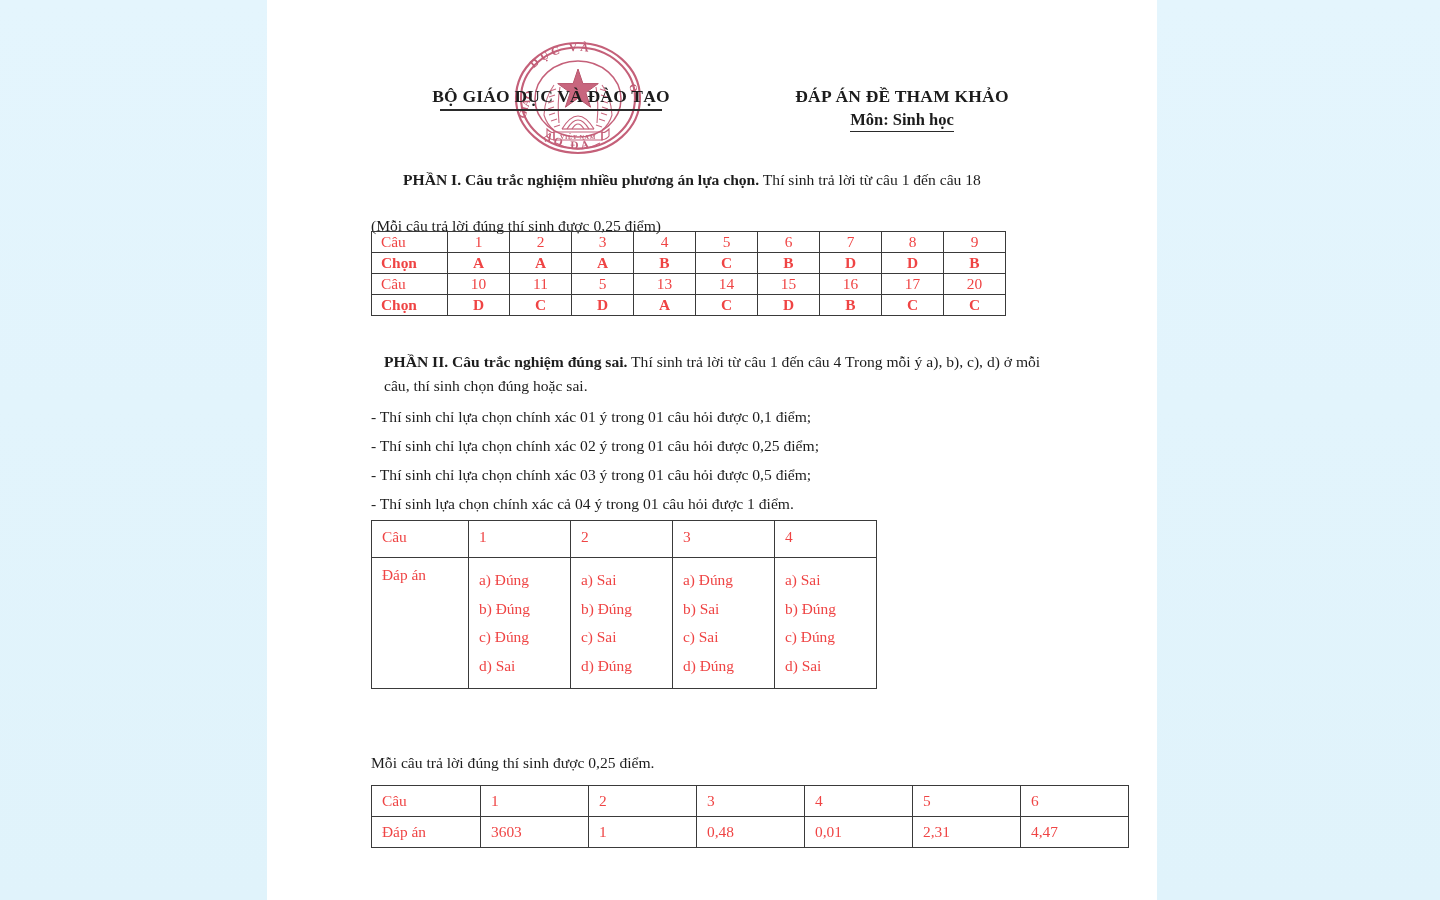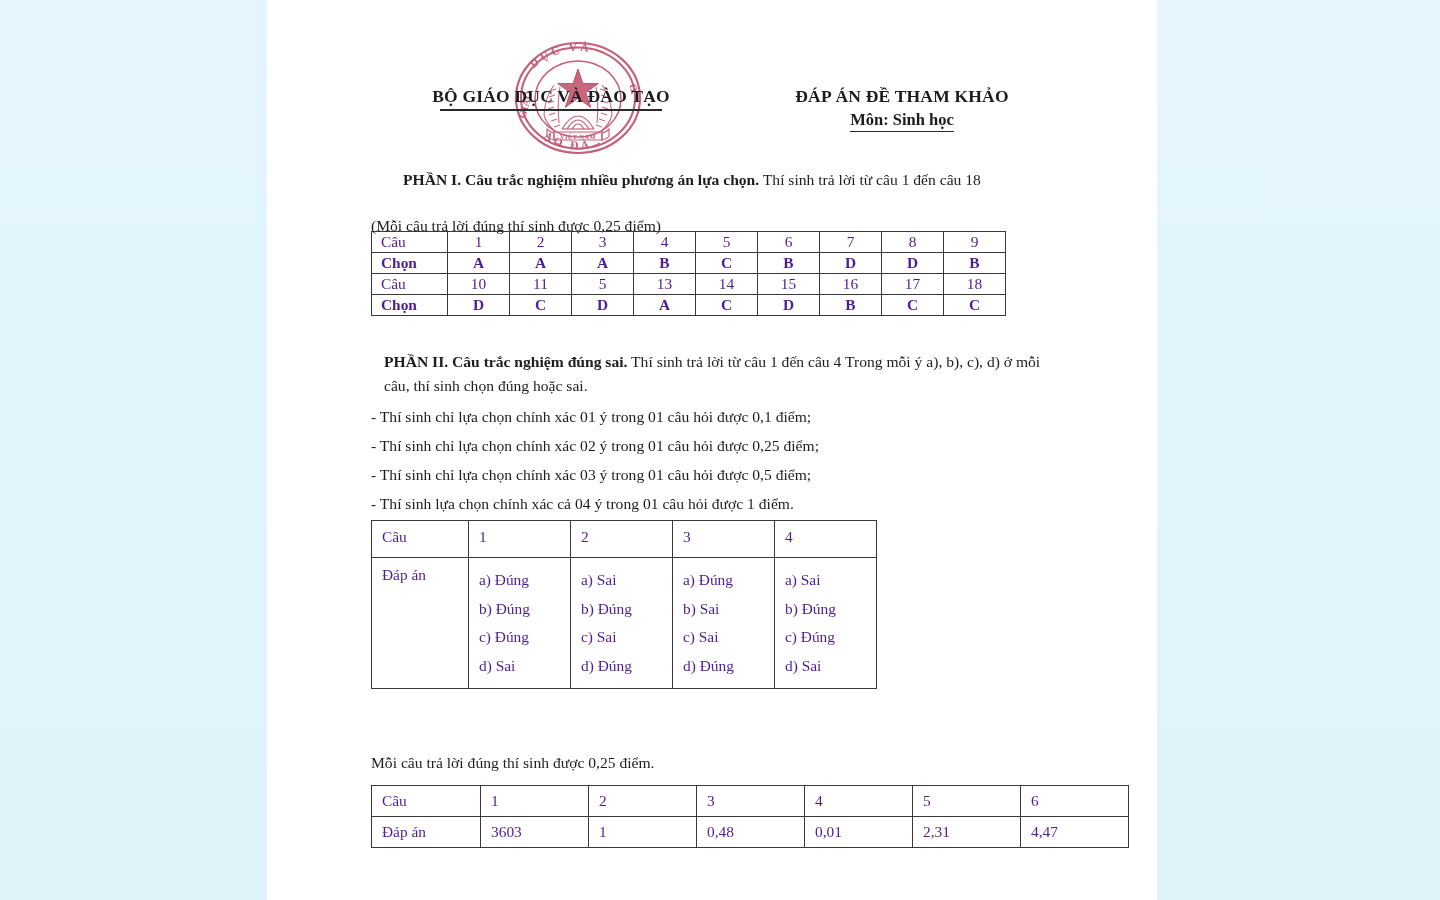--- a/index.html
+++ b/index.html
@@ -111,21 +111,21 @@
   #part2-b3 { left: 104px; top: 463px; width: 700px; }
   #part2-b4 { left: 104px; top: 492px; width: 700px; }
 
   #part3-heading { left: 104px; top: 718px; width: 700px; }
   #part3-note    { left: 104px; top: 751px; width: 700px; }
 
   
   .tbl {
     position: absolute;
     border-collapse: collapse;
-    color: #4c1d95;
+    color: #ef4444;
   }
   .tbl td {
     border: 1.1px solid #3a3a3a;
     font-size: 15.4px;
   }
 
   
   #table-part1 {
     left: 104px;
     top: 231px;
@@ -273,21 +273,21 @@
           <tr class="qs">
             <td class="lbl">Câu</td>
             <td class="cell">10</td>
             <td class="cell">11</td>
             <td class="cell">5</td>
             <td class="cell">13</td>
             <td class="cell">14</td>
             <td class="cell">15</td>
             <td class="cell">16</td>
             <td class="cell">17</td>
-            <td class="cell">18</td>
+            <td class="cell">20</td>
           </tr>
           <tr class="ans">
             <td class="lbl">Chọn</td>
             <td class="cell">D</td>
             <td class="cell">C</td>
             <td class="cell">D</td>
             <td class="cell">A</td>
             <td class="cell">C</td>
             <td class="cell">D</td>
             <td class="cell">B</td>

